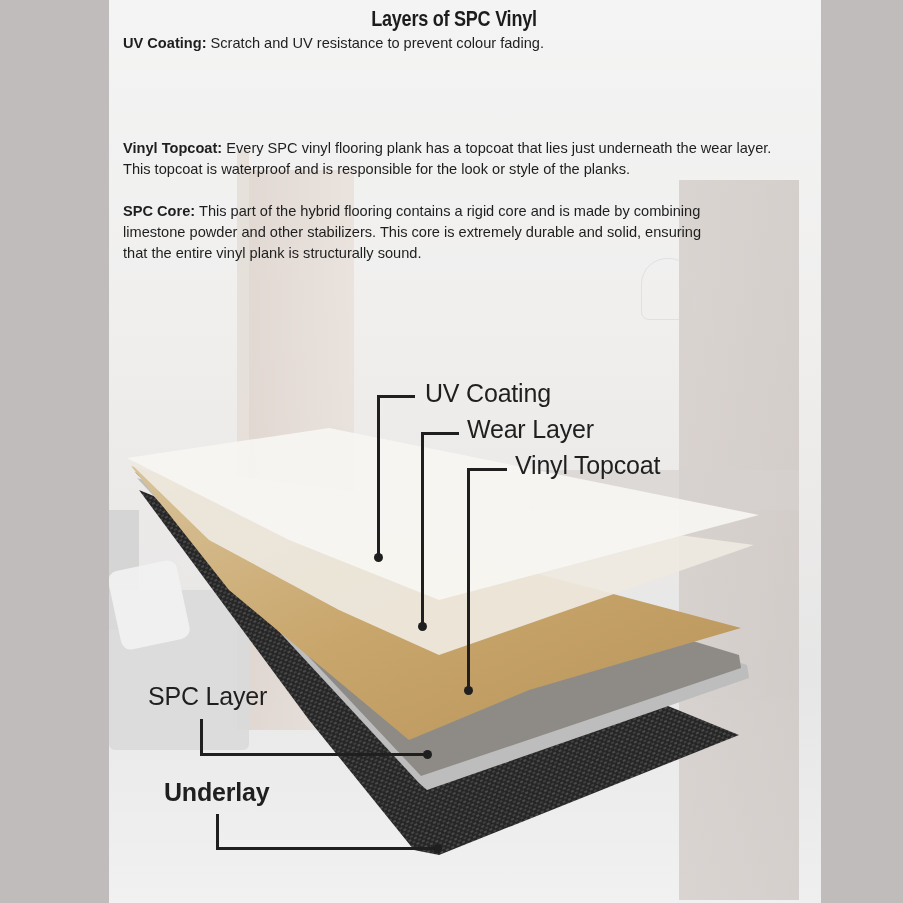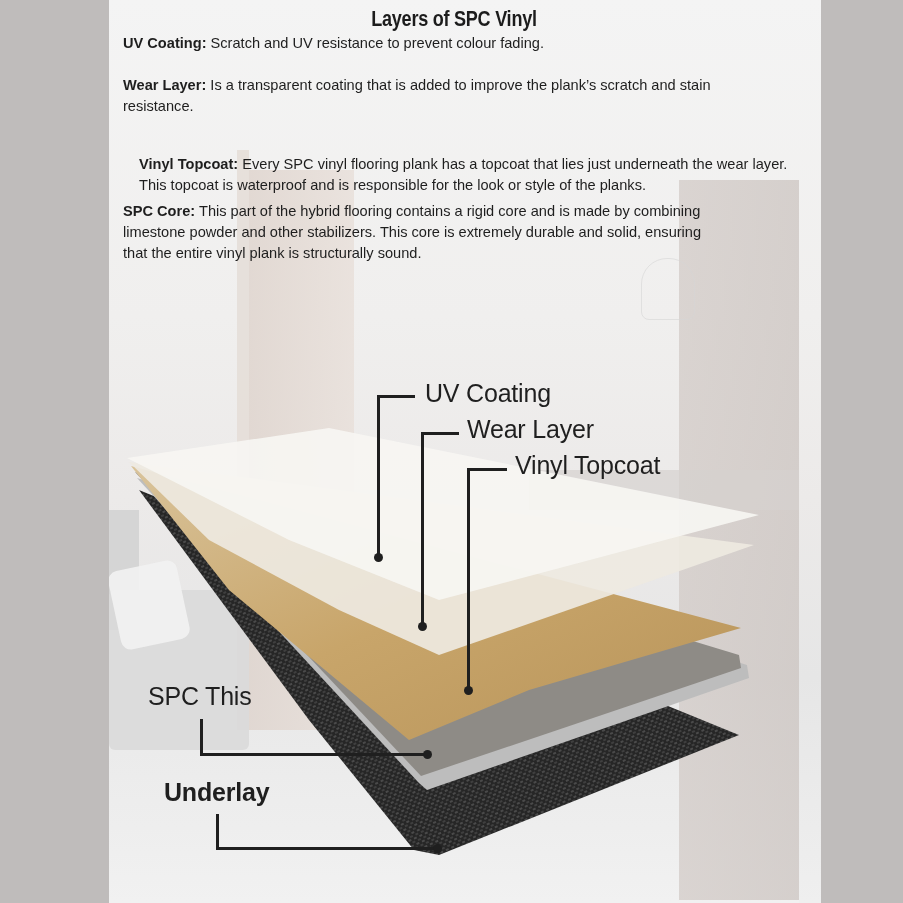--- a/index.html
+++ b/index.html
@@ -72,24 +72,21 @@
     <polygon points="20,462 645,545 330,655 230,610 100,540" fill="#eee9e1" opacity="0.92"></polygon>
 
     <polygon points="18,458 220,428 650,515 330,600 180,540" fill="#f7f6f3" opacity="0.9"></polygon>
   </svg>
 
   <div class="title">Layers of SPC Vinyl</div>
 
   <p class="para" style="top:33px;margin:0;">
     <b>UV Coating:</b><span> Scratch and UV resistance to prevent colour fading.</span>
   </p>
-  <p class="para" style="top:75px;margin:0;width:650px;">
-    <b>Wear Layer:</b><span> Is a transparent coating that is added to improve the plank’s scratch and stain resistance.</span>
-  </p>
-  <p class="para" style="top:138px;margin:16px;width:665px;">
+  <p class="para" style="top:138px;margin:0;width:665px;">
     <b>Vinyl Topcoat:</b><span> Every SPC vinyl flooring plank has a topcoat that lies just underneath the wear layer. This topcoat is waterproof and is responsible for the look or style of the planks.</span>
   </p>
   <p class="para" style="top:201px;margin:0;width:595px;">
     <b>SPC Core:</b><span> This part of the hybrid flooring contains a rigid core and is made by combining limestone powder and other stabilizers. This core is extremely durable and solid, ensuring that the entire vinyl plank is structurally sound.</span>
   </p>
 
   <div class="label" style="left:316px;top:379px;">UV Coating</div>
   <div class="line" style="left:268px;top:395px;width:38px;height:2.5px;"></div>
   <div class="line" style="left:268px;top:395px;width:2.5px;height:162px;"></div>
   <div class="dot" style="left:265px;top:553px;"></div>
@@ -97,21 +94,21 @@
   <div class="label" style="left:358px;top:415px;">Wear Layer</div>
   <div class="line" style="left:312px;top:432px;width:38px;height:2.5px;"></div>
   <div class="line" style="left:312px;top:432px;width:2.5px;height:194px;"></div>
   <div class="dot" style="left:309px;top:622px;"></div>
 
   <div class="label" style="left:406px;top:451px;">Vinyl Topcoat</div>
   <div class="line" style="left:358px;top:468px;width:40px;height:2.5px;"></div>
   <div class="line" style="left:358px;top:468px;width:2.5px;height:222px;"></div>
   <div class="dot" style="left:355px;top:686px;"></div>
 
-  <div class="label" style="left:39px;top:682px;">SPC This</div>
+  <div class="label" style="left:39px;top:682px;">SPC Layer</div>
   <div class="line" style="left:91px;top:719px;width:2.5px;height:36px;"></div>
   <div class="line" style="left:91px;top:753px;width:227px;height:2.5px;"></div>
   <div class="dot" style="left:314px;top:750px;"></div>
 
   <div class="label" style="left:55px;top:778px;font-weight:bold;">Underlay</div>
   <div class="line" style="left:107px;top:814px;width:2.5px;height:35px;"></div>
   <div class="line" style="left:107px;top:847px;width:222px;height:2.5px;"></div>
   <div class="dot" style="left:324px;top:844px;"></div>
 </div>
 

